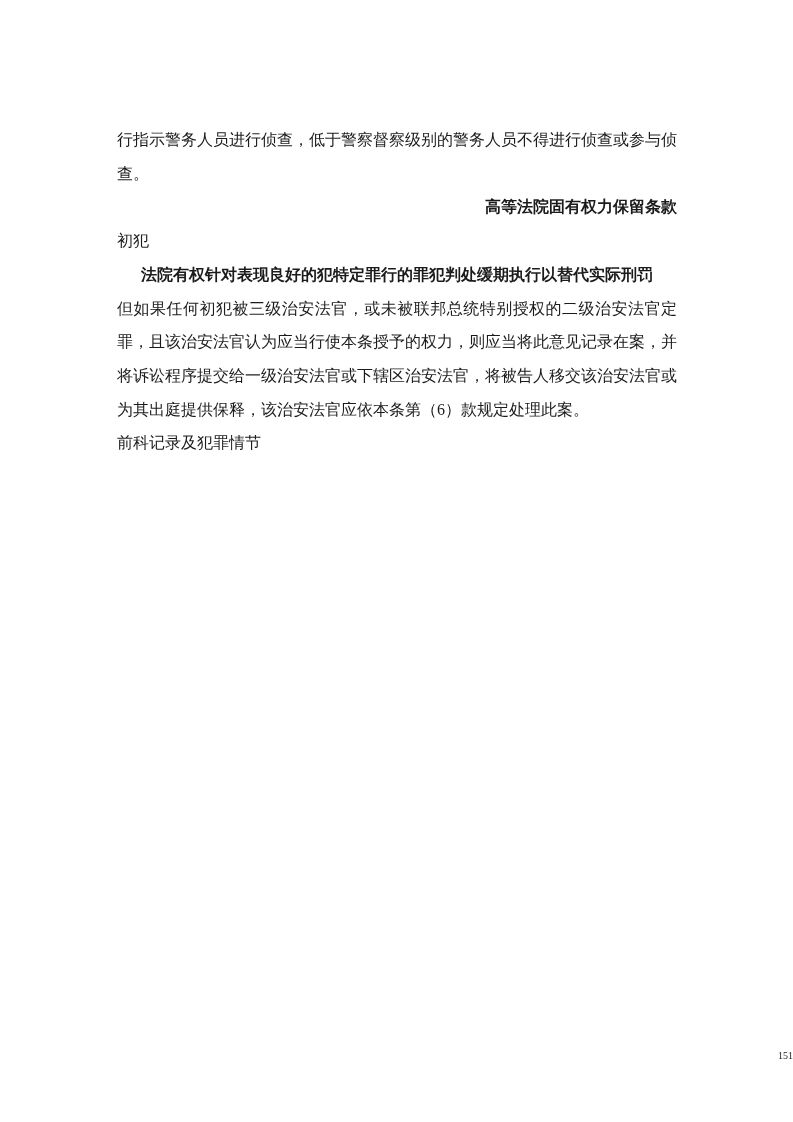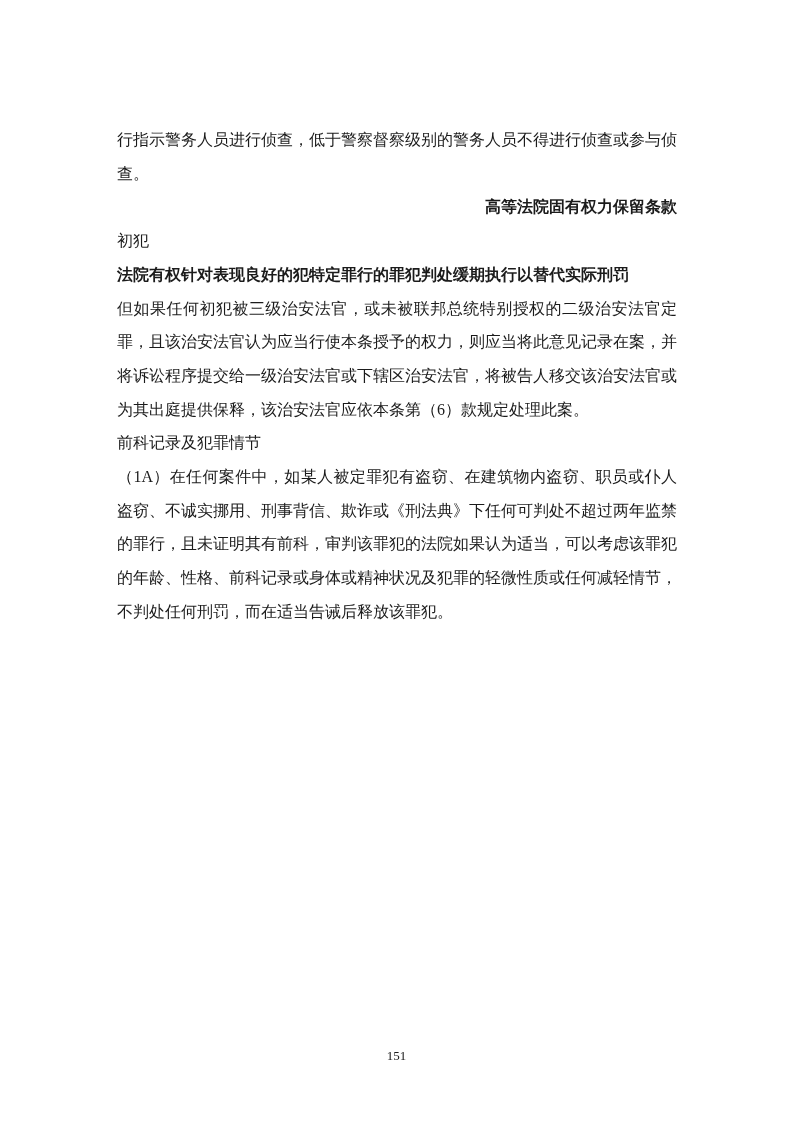--- a/index.html
+++ b/index.html
@@ -31,49 +31,48 @@
     .para {
       margin: 0;
       font-size: 16px;
       line-height: 33.7px;
       text-align: justify;
       text-justify: inter-ideograph;
       letter-spacing: 0;
     }
     .para.heading {
       font-weight: 700;
-      text-align: left;
+      text-align: center;
     }
     .para.heading-indent {
       font-weight: 700;
       text-align: right;
       text-indent: 32px;
     }
     .para.heading-center {
       font-weight: 400;
       text-align: left;
     }
     .page-number {
       position: absolute;
       left: 0;
       top: 1047px;
       width: 793px;
-      text-align: center;
-      font-size: 13px;
+      text-align: right;
+      font-size: 10px;
       line-height: 18px;
       color: #1b1b1b;
     }
   </style>
 </head>
 <body>
 
 <div class="page">
   <div class="text-body" id="paragraphs">
       <div class="para body">行指示警务人员进行侦查，低于警察督察级别的警务人员不得进行侦查或参与侦查。</div>
       <div class="para heading-indent">高等法院固有权力保留条款</div>
       <div class="para heading-center">初犯</div>
       <div class="para heading">法院有权针对表现良好的犯特定罪行的罪犯判处缓期执行以替代实际刑罚</div>
       <div class="para body">但如果任何初犯被三级治安法官，或未被联邦总统特别授权的二级治安法官定罪，且该治安法官认为应当行使本条授予的权力，则应当将此意见记录在案，并将诉讼程序提交给一级治安法官或下辖区治安法官，将被告人移交该治安法官或为其出庭提供保释，该治安法官应依本条第（6）款规定处理此案。</div>
       <div class="para body">前科记录及犯罪情节</div>
-      <div class="para body">（1A）在任何案件中，如某人被定罪犯有盗窃、在建筑物内盗窃、职员或仆人盗窃、不诚实挪用、刑事背信、欺诈或《刑法典》下任何可判处不超过两年监禁的罪行，且未证明其有前科，审判该罪犯的法院如果认为适当，可以考虑该罪犯的年龄、性格、前科记录或身体或精神状况及犯罪的轻微性质或任何减轻情节，不判处任何刑罚，而在适当告诫后释放该罪犯。</div>
     </div>
   <div class="page-number">151</div>
 </div>
 
 </body></html>

